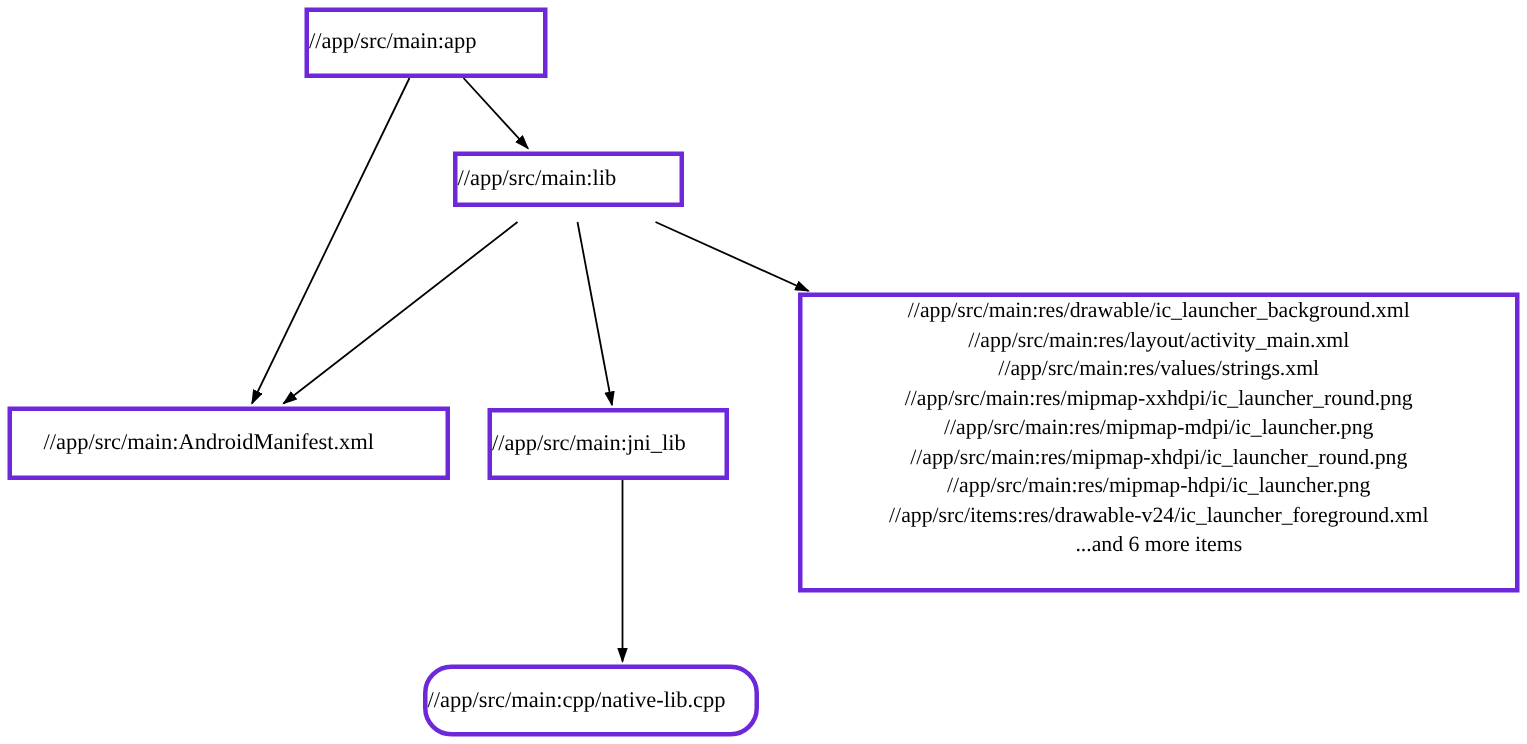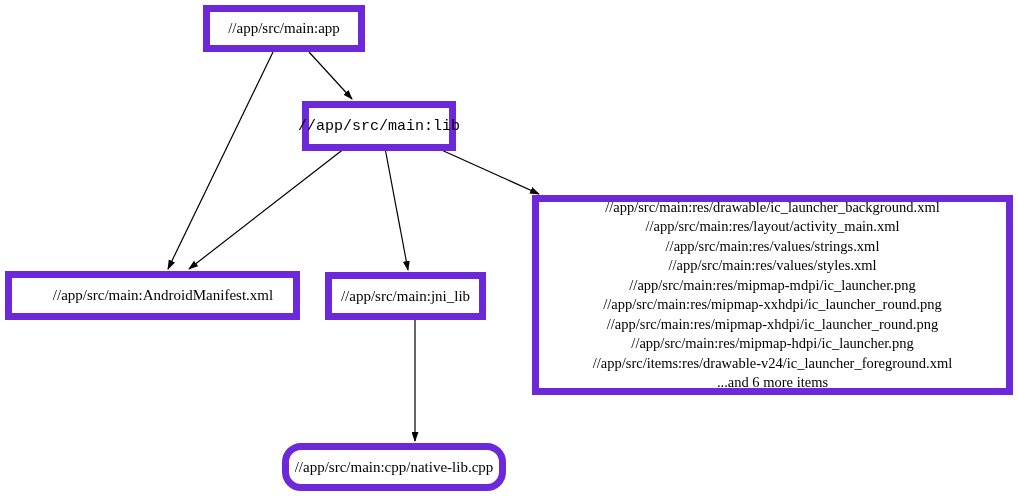--- a/index.html
+++ b/index.html
@@ -15,39 +15,38 @@
   svg.edges {
     position: absolute;
     left: 0; top: 0;
     width: 1018px; height: 496px;
     pointer-events: none;
   }
   svg.edges line { stroke: #000000; stroke-width: 1.2; }
   .node {
     position: absolute;
     box-sizing: border-box;
-    border: 7px solid #6d28d9;
+    border: 3px solid #6d28d9;
     background: #ffffff;
     display: flex;
     align-items: center;
-    justify-content: center;
     text-align: center;
     font-size: 15px;
     white-space: nowrap;
   }
   .node.multi {
     flex-direction: column;
     line-height: 19.5px;
     font-size: 14.5px;
   }
   .node.multi .line { width: 100%; }
 
   
   #node-app      { left: 203px; top: 5px;   width: 162px; height: 47px; }
-  #node-lib      { left: 302px; top: 101px; width: 154px; height: 50px; font-family: Liberation Mono, monospace; }
+  #node-lib      { left: 302px; top: 101px; width: 154px; height: 37px; }
   #node-manifest { left: 5px;   top: 271px; width: 295px; height: 49px; padding-left: 21px; }
   #node-jni-lib  { left: 325px; top: 272px; width: 161px; height: 48px; }
   #node-res      { left: 532px; top: 195px; width: 481px; height: 200px; }
   #node-cpp      { left: 282px; top: 443px; width: 224px; height: 48px; border-radius: 19px; }
 </style>
 </head>
 <body>
 
 <div class="canvas">
 
@@ -78,23 +77,22 @@
   </div>
 
   <div class="node" id="node-jni-lib">
     <span>//app/src/main:jni_lib</span>
   </div>
 
   <div class="node multi" id="node-res">
     <div class="line">//app/src/main:res/drawable/ic_launcher_background.xml</div>
     <div class="line">//app/src/main:res/layout/activity_main.xml</div>
     <div class="line">//app/src/main:res/values/strings.xml</div>
-    <div class="line">//app/src/main:res/values/styles.xml</div>
+    <div class="line">//app/src/main:res/mipmap-xxhdpi/ic_launcher_round.png</div>
     <div class="line">//app/src/main:res/mipmap-mdpi/ic_launcher.png</div>
-    <div class="line">//app/src/main:res/mipmap-xxhdpi/ic_launcher_round.png</div>
     <div class="line">//app/src/main:res/mipmap-xhdpi/ic_launcher_round.png</div>
     <div class="line">//app/src/main:res/mipmap-hdpi/ic_launcher.png</div>
     <div class="line">//app/src/items:res/drawable-v24/ic_launcher_foreground.xml</div>
     <div class="line">...and 6 more items</div>
   </div>
 
   <div class="node" id="node-cpp">
     <span>//app/src/main:cpp/native-lib.cpp</span>
   </div>
 

